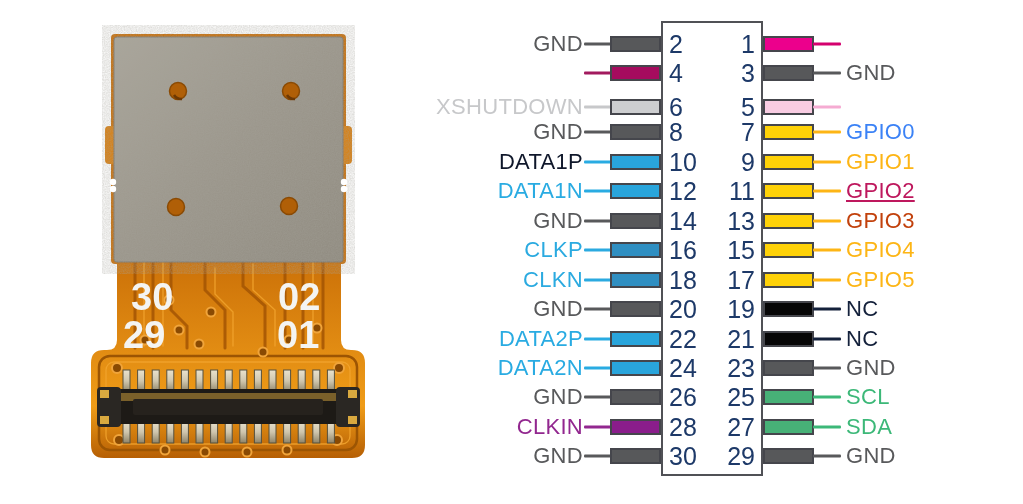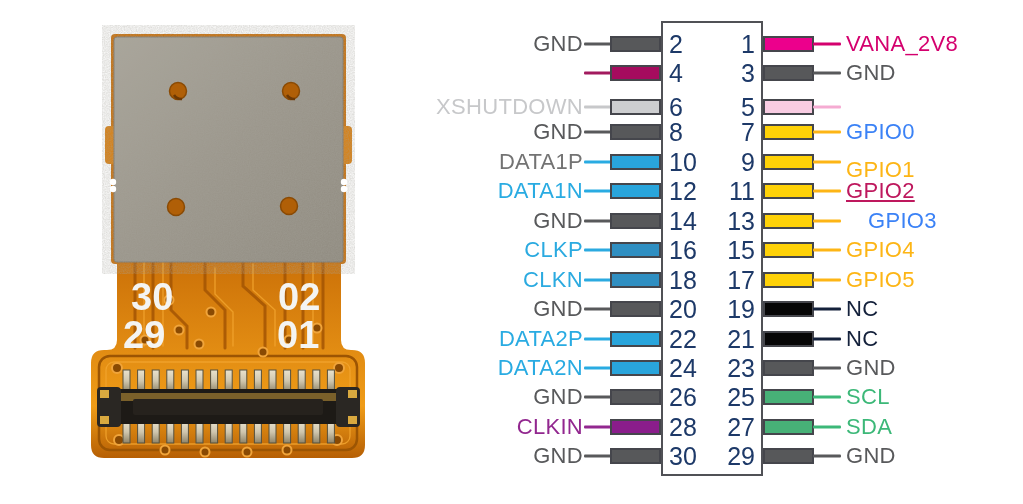--- a/index.html
+++ b/index.html
@@ -179,21 +179,20 @@
   <div class="pinrect"></div>
   <div id="rows">
   <div class="row" style="top: 30px;">
     <span class="lbl lbl-l" style="color: rgb(88, 89, 91);">GND</span>
     <span class="wire wire-l" style="background: rgb(88, 89, 91);"></span>
     <span class="pbox pbox-l" style="background: rgb(87, 88, 90);"></span>
     <span class="num num-l">2</span>
     <span class="num num-r">1</span>
     <span class="pbox pbox-r" style="background: rgb(236, 0, 140);"></span>
     <span class="wire wire-r" style="background: rgb(212, 0, 110);"></span>
-    <span class="lbl lbl-r" style="color: rgb(212, 0, 110);">VANA_2V8</span>
   </div>
 
   <div class="row" style="top: 59.45px;">
     <span class="wire wire-l" style="background: rgb(162, 26, 94);"></span>
     <span class="pbox pbox-l" style="background: rgb(165, 11, 94);"></span>
     <span class="num num-l">4</span>
     <span class="num num-r">3</span>
     <span class="pbox pbox-r" style="background: rgb(87, 88, 90);"></span>
     <span class="wire wire-r" style="background: rgb(88, 89, 91);"></span>
     <span class="lbl lbl-r" style="color: rgb(88, 89, 91);">GND</span>
@@ -214,28 +213,28 @@
     <span class="wire wire-l" style="background: rgb(88, 89, 91);"></span>
     <span class="pbox pbox-l" style="background: rgb(87, 88, 90);"></span>
     <span class="num num-l">8</span>
     <span class="num num-r">7</span>
     <span class="pbox pbox-r" style="background: rgb(255, 210, 7);"></span>
     <span class="wire wire-r" style="background: rgb(253, 181, 21);"></span>
     <span class="lbl lbl-r" style="color: #3b82f6;">GPIO0</span>
   </div>
 
   <div class="row" style="top: 147.8px;">
-    <span class="lbl lbl-l" style="color: #737373;">DATA1P</span>
+    <span class="lbl lbl-l" style="color: #0f172a;">DATA1P</span>
     <span class="wire wire-l" style="background: rgb(41, 171, 226);"></span>
     <span class="pbox pbox-l" style="background: rgb(41, 165, 220);"></span>
     <span class="num num-l">10</span>
     <span class="num num-r">9</span>
     <span class="pbox pbox-r" style="background: rgb(255, 210, 7);"></span>
     <span class="wire wire-r" style="background: rgb(253, 181, 21);"></span>
-    <span class="lbl lbl-r" style="color: rgb(253, 181, 21); margin-top: 8px;">GPIO1</span>
+    <span class="lbl lbl-r" style="color: rgb(253, 181, 21);">GPIO1</span>
   </div>
 
   <div class="row" style="top: 177.25px;">
     <span class="lbl lbl-l" style="color: rgb(41, 171, 226);">DATA1N</span>
     <span class="wire wire-l" style="background: rgb(41, 171, 226);"></span>
     <span class="pbox pbox-l" style="background: rgb(41, 165, 220);"></span>
     <span class="num num-l">12</span>
     <span class="num num-r">11</span>
     <span class="pbox pbox-r" style="background: rgb(255, 210, 7);"></span>
     <span class="wire wire-r" style="background: rgb(253, 181, 21);"></span>
@@ -243,21 +242,21 @@
   </div>
 
   <div class="row" style="top: 206.7px;">
     <span class="lbl lbl-l" style="color: rgb(88, 89, 91);">GND</span>
     <span class="wire wire-l" style="background: rgb(88, 89, 91);"></span>
     <span class="pbox pbox-l" style="background: rgb(87, 88, 90);"></span>
     <span class="num num-l">14</span>
     <span class="num num-r">13</span>
     <span class="pbox pbox-r" style="background: rgb(255, 210, 7);"></span>
     <span class="wire wire-r" style="background: rgb(253, 181, 21);"></span>
-    <span class="lbl lbl-r" style="color: #3b82f6; margin-left: 22px;">GPIO3</span>
+    <span class="lbl lbl-r" style="color: #c2410c;">GPIO3</span>
   </div>
 
   <div class="row" style="top: 236.15px;">
     <span class="lbl lbl-l" style="color: rgb(43, 170, 224);">CLKP</span>
     <span class="wire wire-l" style="background: rgb(43, 170, 224);"></span>
     <span class="pbox pbox-l" style="background: rgb(47, 143, 194);"></span>
     <span class="num num-l">16</span>
     <span class="num num-r">15</span>
     <span class="pbox pbox-r" style="background: rgb(255, 210, 7);"></span>
     <span class="wire wire-r" style="background: rgb(253, 181, 21);"></span>

